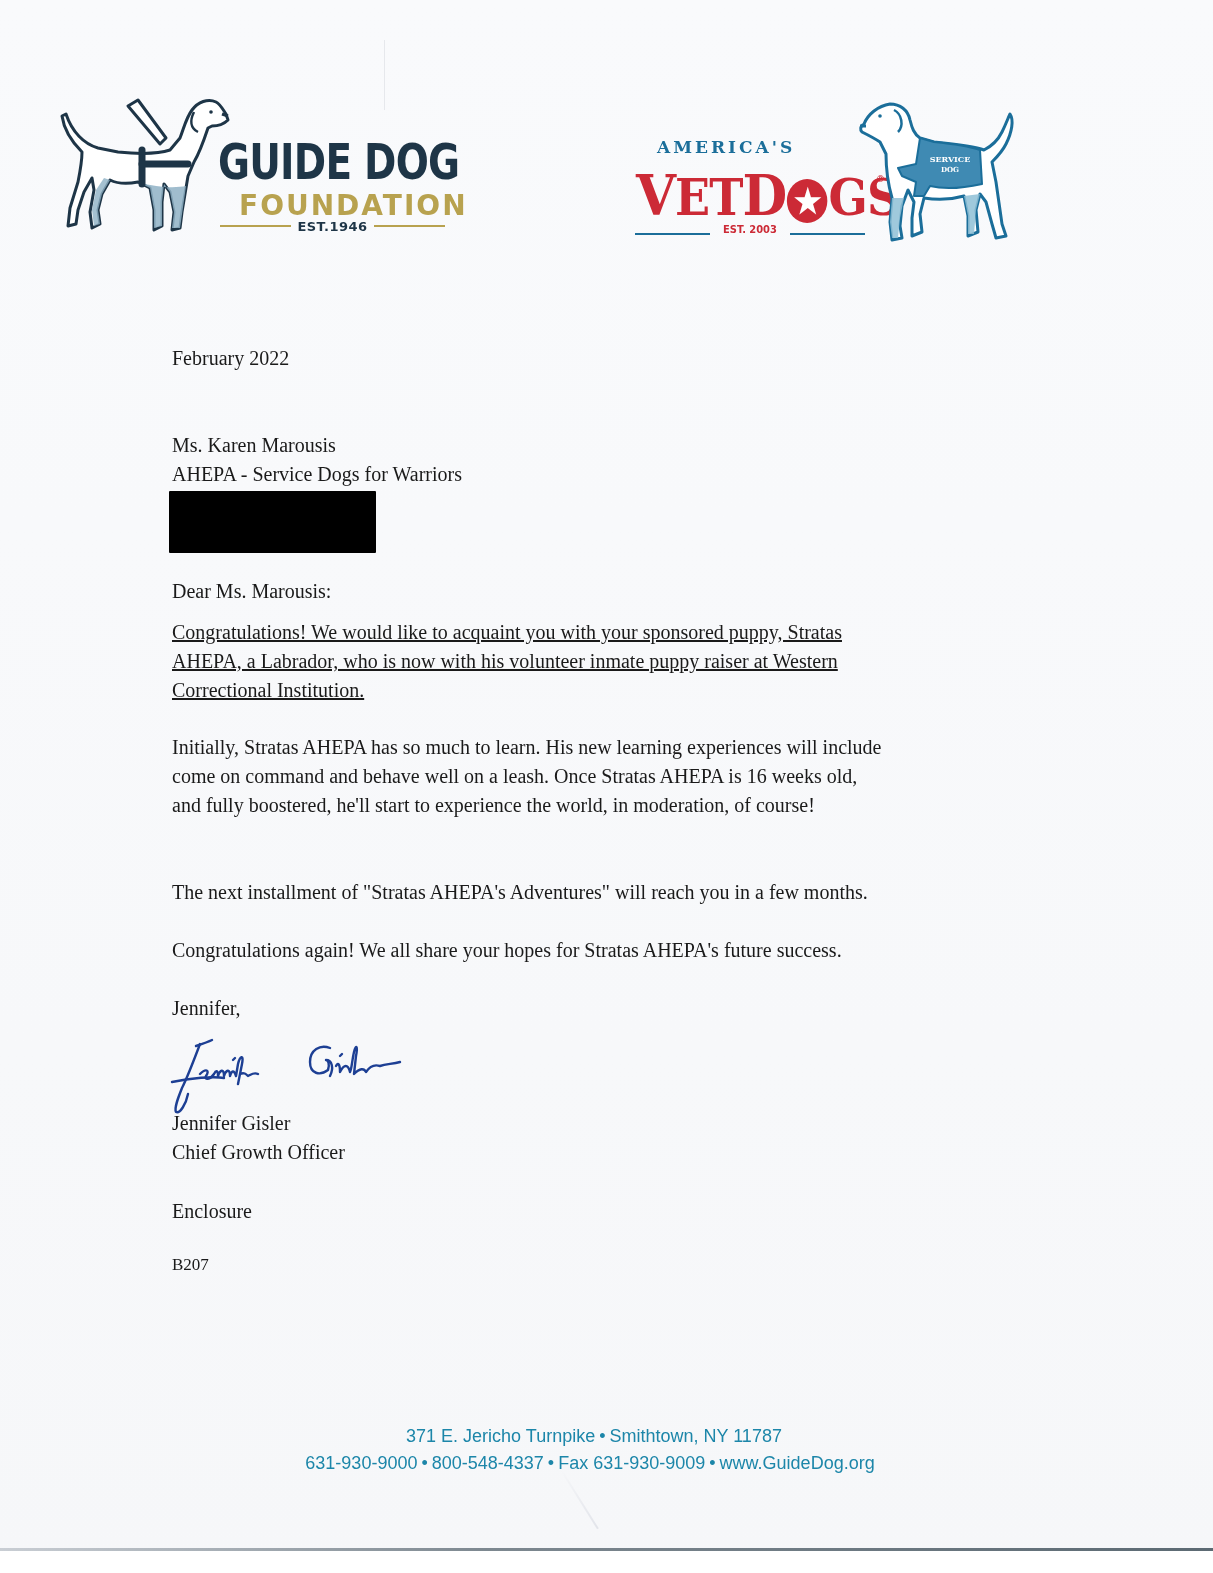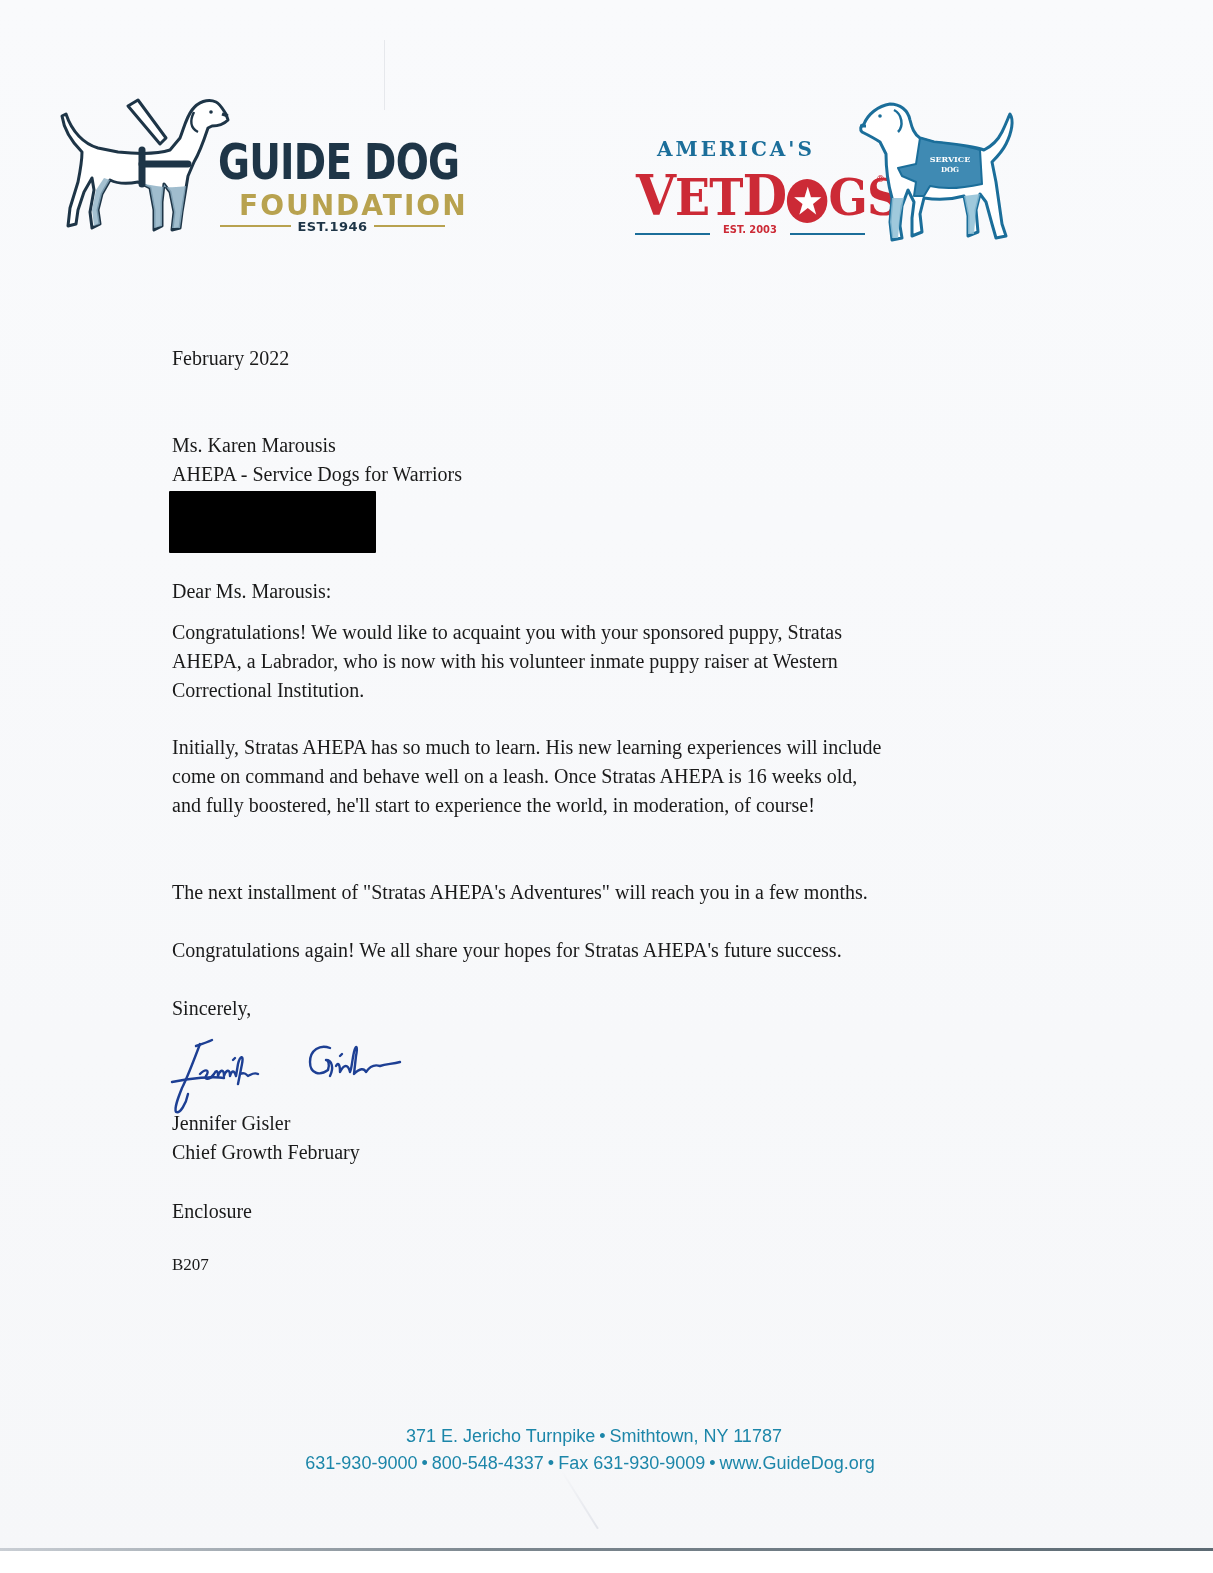--- a/index.html
+++ b/index.html
@@ -112,21 +112,21 @@
     .vd-logo {
       position: absolute;
       left: 630px; top: 95px;
       width: 400px; height: 150px;
     }
     .vd-top {
       position: absolute;
       left: 27px; top: 44px;
       font-family: "DejaVu Serif", serif;
       font-weight: bold;
-      font-size: 20px;
+      font-size: 17px;
       letter-spacing: 3px;
       color: #1b6e9a;
       line-height: 1;
       white-space: nowrap;
     }
     .vd-main {
       position: absolute;
       left: 6px; top: 72px;
       font-family: "DejaVu Serif", serif;
       font-weight: bold;
@@ -200,21 +200,21 @@
     .recipient { top: 431px; }
     .redaction {
       position: absolute;
       left: -3px; top: 491px;
       width: 207px; height: 62px;
       background: #000000;
       border-radius: 1px;
     }
     .salutation { top: 577px; }
     .para { position: absolute; left: 0; width: 800px; }
-    .p1 { top: 618px; }
+    .p1 { top: 618px; text-decoration: underline; }
     .p2 { top: 733px; }
     .p3 { top: 878px; }
     .p4 { top: 936px; }
     .closing { top: 994px; }
     .signature {
       position: absolute;
       left: -12px; top: 1024px;
       width: 260px; height: 95px;
     }
     .signer { top: 1109px; }
@@ -321,42 +321,42 @@
     </div>
 
     <div class="para p3">
       <span class="line">The next installment of "Stratas AHEPA's Adventures" will reach you in a few months.</span>
     </div>
 
     <div class="para p4">
       <span class="line">Congratulations again!  We all share your hopes for Stratas AHEPA's future success.</span>
     </div>
 
-    <div class="block closing">Sincerely,</div>
+    <div class="block closing">Jennifer,</div>
 
     <svg class="signature" viewBox="0 0 260 95">
       <g fill="none" stroke="#1d3f94" stroke-width="2.4" stroke-linecap="round" stroke-linejoin="round">
 
         <path d="M40 20 C34 36 28 52 22 64 C18 74 14 84 16 88 C20 90 26 80 28 70"></path>
         <path d="M12 58 C30 54 54 52 64 54"></path>
         <path d="M36 22 C42 20 48 18 52 16"></path>
 
         <path d="M40 50 C46 44 50 46 46 52 C44 56 50 56 54 50 C56 46 58 46 58 52 C60 46 64 44 64 52 C66 46 70 44 70 52 C72 46 74 46 76 52 L78 40 C80 32 84 30 82 40 L78 60 M80 50 C84 48 86 50 88 52 C92 50 94 48 98 50"></path>
         <path d="M73 36 L75 34"></path>
 
         <path d="M170 24 C160 20 150 26 150 38 C150 50 160 52 168 46 C170 40 168 36 166 36 C172 36 174 44 170 52"></path>
 
         <path d="M176 42 C178 38 180 40 180 48 C184 40 188 40 190 48 C192 44 192 36 194 28 C196 20 198 22 196 32 L194 50 C200 44 204 44 206 48 C210 42 214 40 220 42 C226 40 232 40 240 38"></path>
         <path d="M180 32 L182 30"></path>
       </g>
     </svg>
 
     <div class="block signer">
       <span class="line">Jennifer Gisler</span>
-      <span class="line">Chief Growth February</span>
+      <span class="line">Chief Growth Officer</span>
     </div>
 
     <div class="block enclosure">Enclosure</div>
     <div class="block code">B207</div>
   </div>
 
   <div class="footer">
     <span class="row addr-row">
       <span>371 E. Jericho Turnpike</span><span class="sep">•</span><span>Smithtown, NY  11787</span>
     </span>

